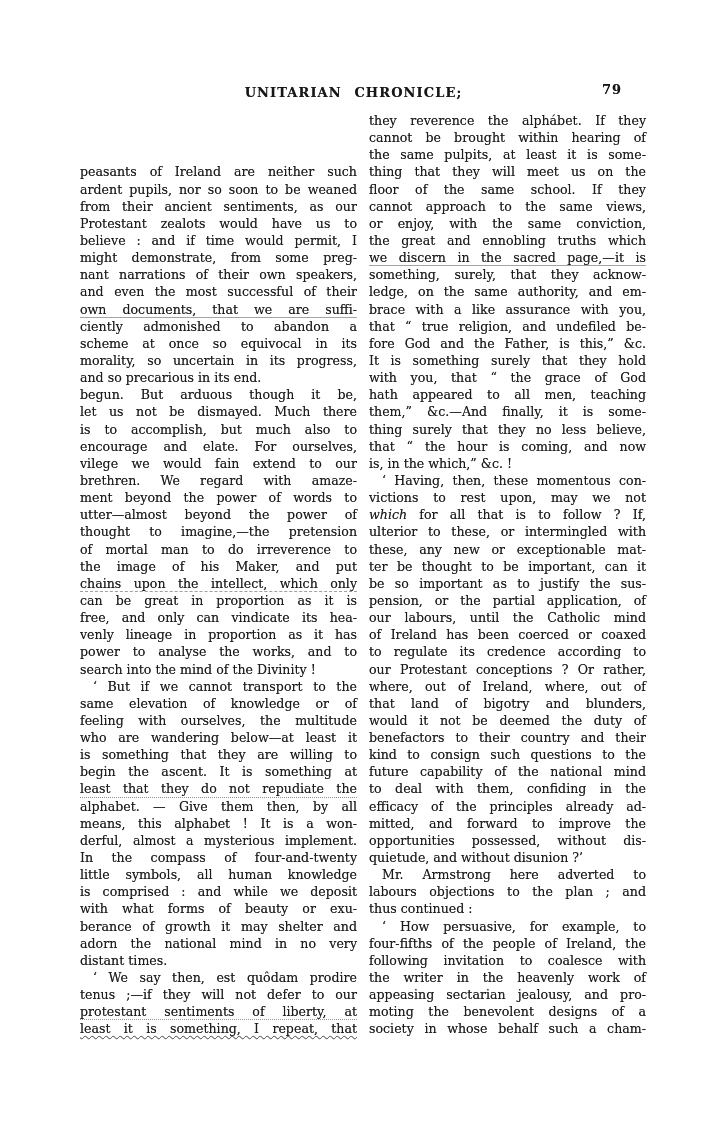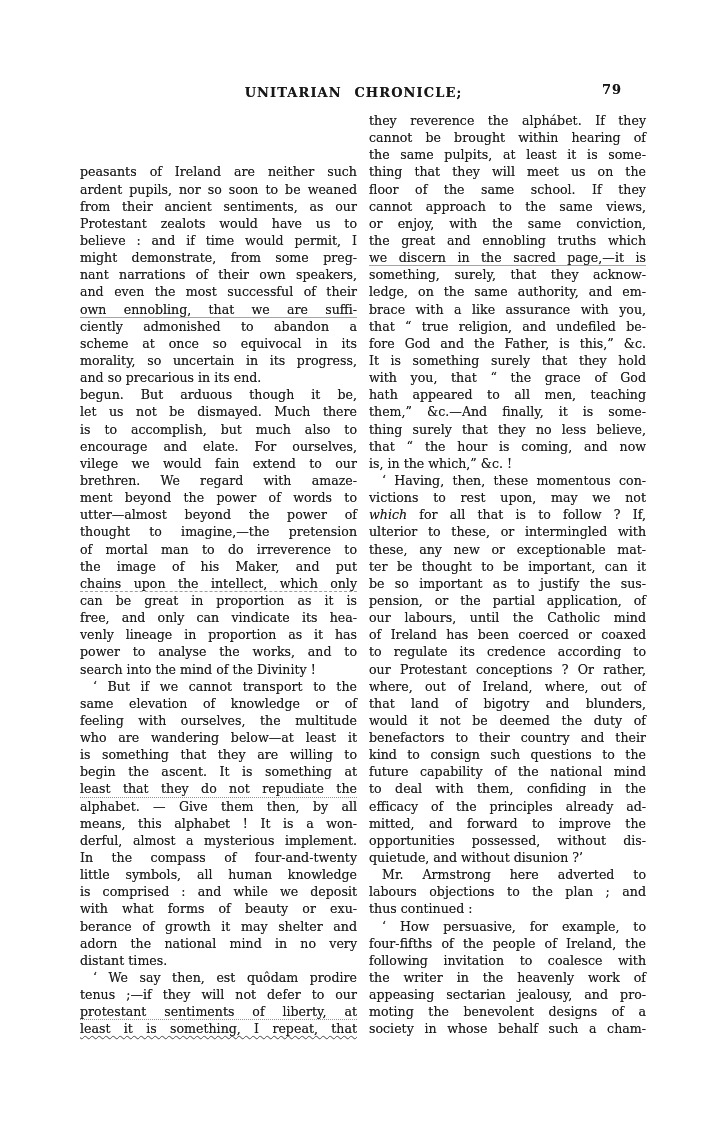--- a/index.html
+++ b/index.html
@@ -94,21 +94,21 @@
   <div class="columns">
     <div class="col" id="col-left">
         <div class="line">peasants of Ireland are neither such</div>
         <div class="line">ardent pupils, nor so soon to be weaned</div>
         <div class="line">from their ancient sentiments, as our</div>
         <div class="line">Protestant zealots would have us to</div>
         <div class="line">believe : and if time would permit, I</div>
         <div class="line">might demonstrate, from some preg-</div>
         <div class="line">nant narrations of their own speakers,</div>
         <div class="line">and even the most successful of their</div>
-        <div class="line u-solid">own ennobling, that we are suffi-</div>
+        <div class="line u-solid">own documents, that we are suffi-</div>
         <div class="line">ciently admonished to abandon a</div>
         <div class="line">scheme at once so equivocal in its</div>
         <div class="line">morality, so uncertain in its progress,</div>
         <div class="line end">and so precarious in its end.</div>
         <div class="line">begun. But arduous though it be,</div>
         <div class="line">let us not be dismayed. Much there</div>
         <div class="line">is to accomplish, but much also to</div>
         <div class="line">encourage and elate. For ourselves,</div>
         <div class="line">vilege we would fain extend to our</div>
         <div class="line">brethren. We regard with amaze-</div>

